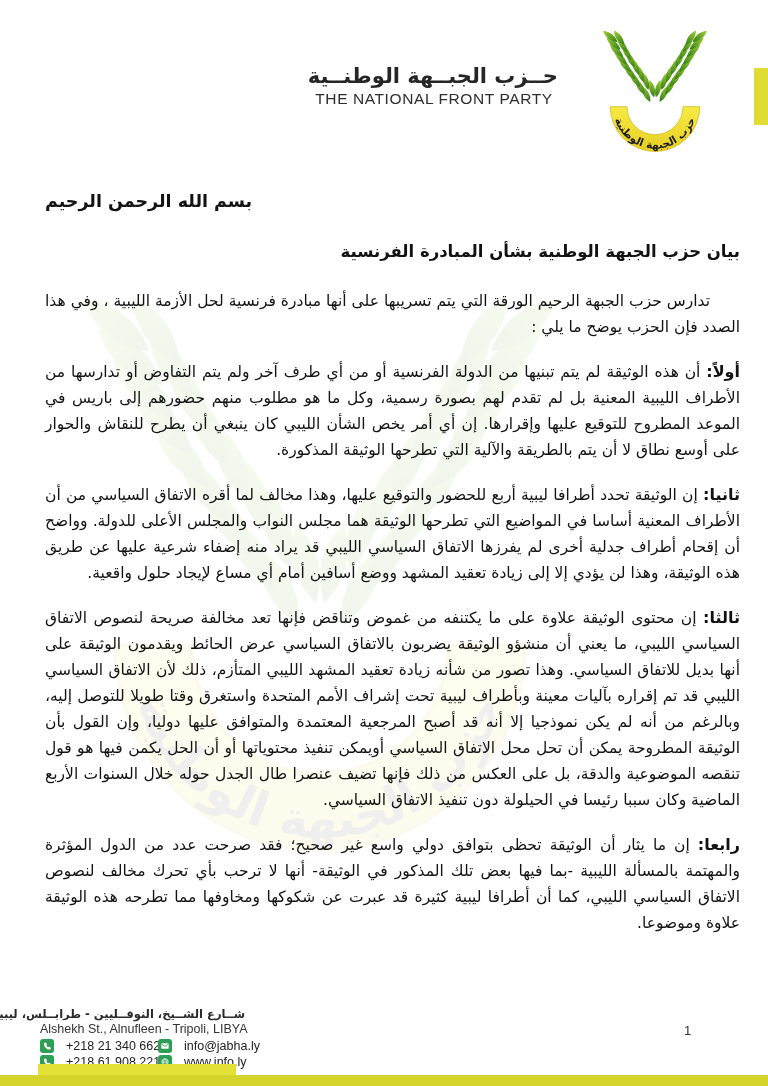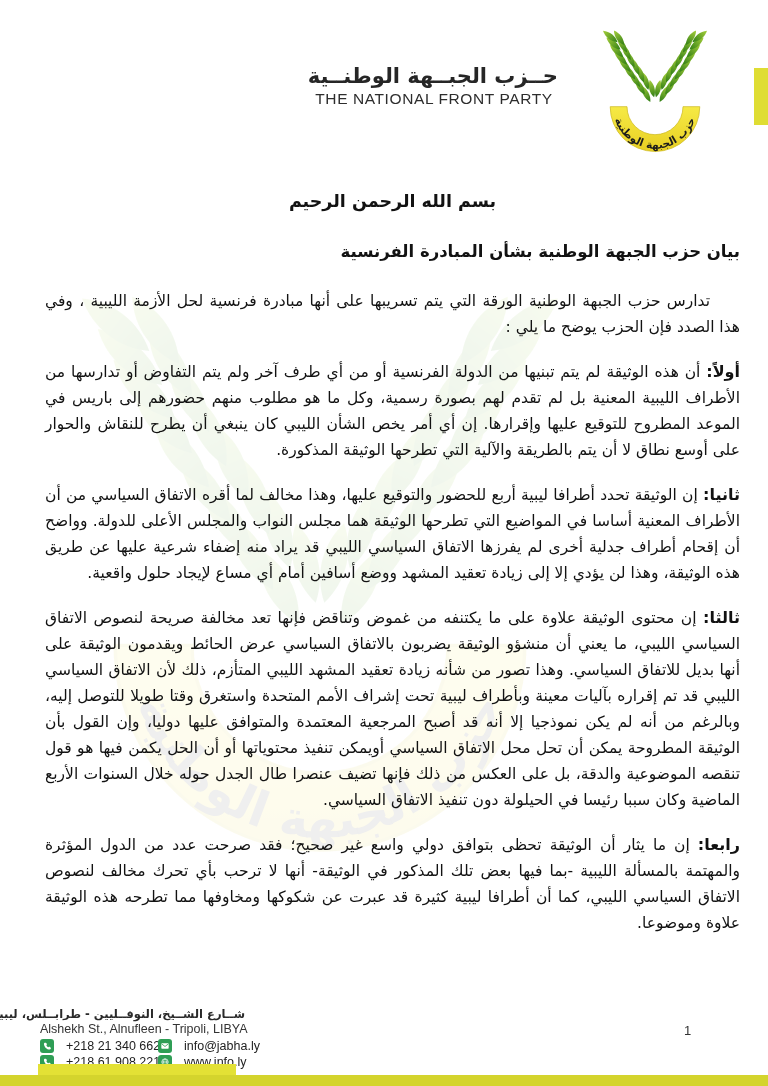--- a/index.html
+++ b/index.html
@@ -30,21 +30,21 @@
   .watermark{
     position:absolute; left:30px; top:240px; width:580px; height:640px;
     opacity:0.065; filter:saturate(1.2); pointer-events:none;
   }
   
   .doc-body{
     position:absolute; left:45px; top:188px; width:695px;
     direction:rtl; text-align:justify; font-size:15.5px; line-height:26px;
     color:#121212;
   }
-  .basmala{ text-align:center; font-size:17.5px; font-weight:bold; margin-bottom:25px; }
+  .basmala{ text-align:left; font-size:17.5px; font-weight:bold; margin-bottom:25px; }
   .doc-title{ text-align:right; font-size:16.5px; font-weight:bold; margin-bottom:23px; }
   .intro{ text-indent:30px; margin-bottom:19px; }
   .section{ margin-bottom:19px; }
   .section-label{ font-weight:bold; font-size:16px; }
   
   .footer-block{ position:absolute; left:40px; top:1007px; width:205px; }
   .addr-ar{
     direction:rtl; text-align:center; font-size:11.5px; font-weight:bold;
     color:#2a2a2a; white-space:nowrap;
   }
@@ -129,21 +129,21 @@
   </div>
   <svg class="logo-box" viewBox="0 0 120 150">
     <use href="#party-logo"></use>
   </svg>
   <div class="edge-bar"></div>
 
   <div class="doc-body">
     <div class="basmala">بسم الله الرحمن الرحيم</div>
     <div class="doc-title">بيان حزب الجبهة الوطنية بشأن المبادرة الفرنسية</div>
 
-    <p class="intro"><span>تدارس حزب الجبهة الوطنية الورقة التي يتم تسريبها على أنها مبادرة فرنسية لحل الأزمة الليبية ، وفي هذا الصدد فإن الحزب يوضح ما يلي :</span></p>
+    <p class="intro"><span>تدارس حزب الجبهة الرحيم الورقة التي يتم تسريبها على أنها مبادرة فرنسية لحل الأزمة الليبية ، وفي هذا الصدد فإن الحزب يوضح ما يلي :</span></p>
 
     <p class="section"><span class="section-label">أولاً:</span><span> أن هذه الوثيقة لم يتم تبنيها من الدولة الفرنسية أو من أي طرف آخر ولم يتم التفاوض أو تدارسها من الأطراف الليبية المعنية بل لم تقدم لهم بصورة رسمية، وكل ما هو مطلوب منهم حضورهم إلى باريس في الموعد المطروح للتوقيع عليها وإقرارها. إن أي أمر يخص الشأن الليبي كان ينبغي أن يطرح للنقاش والحوار على أوسع نطاق لا أن يتم بالطريقة والآلية التي تطرحها الوثيقة المذكورة.</span></p>
 
     <p class="section"><span class="section-label">ثانيا:</span><span> إن الوثيقة تحدد أطرافا ليبية أربع للحضور والتوقيع عليها، وهذا مخالف لما أقره الاتفاق السياسي من أن الأطراف المعنية أساسا في المواضيع التي تطرحها الوثيقة هما مجلس النواب والمجلس الأعلى للدولة. وواضح أن إقحام أطراف جدلية أخرى لم يفرزها الاتفاق السياسي الليبي قد يراد منه إضفاء شرعية عليها عن طريق هذه الوثيقة، وهذا لن يؤدي إلا إلى زيادة تعقيد المشهد ووضع أسافين أمام أي مساع لإيجاد حلول واقعية.</span></p>
 
     <p class="section"><span class="section-label">ثالثا:</span><span> إن محتوى الوثيقة علاوة على ما يكتنفه من غموض وتناقض فإنها تعد مخالفة صريحة لنصوص الاتفاق السياسي الليبي، ما يعني أن منشؤو الوثيقة يضربون بالاتفاق السياسي عرض الحائط ويقدمون الوثيقة على أنها بديل للاتفاق السياسي. وهذا تصور من شأنه زيادة تعقيد المشهد الليبي المتأزم، ذلك لأن الاتفاق السياسي الليبي قد تم إقراره بآليات معينة وبأطراف ليبية تحت إشراف الأمم المتحدة واستغرق وقتا طويلا للتوصل إليه، وبالرغم من أنه لم يكن نموذجيا إلا أنه قد أصبح المرجعية المعتمدة والمتوافق عليها دوليا، وإن القول بأن الوثيقة المطروحة يمكن أن تحل محل الاتفاق السياسي أويمكن تنفيذ محتوياتها أو أن الحل يكمن فيها هو قول تنقصه الموضوعية والدقة، بل على العكس من ذلك فإنها تضيف عنصرا طال الجدل حوله خلال السنوات الأربع الماضية وكان سببا رئيسا في الحيلولة دون تنفيذ الاتفاق السياسي.</span></p>
 
     <p class="section"><span class="section-label">رابعا:</span><span>  إن ما يثار أن الوثيقة تحظى بتوافق دولي واسع غير صحيح؛ فقد صرحت عدد من الدول المؤثرة والمهتمة بالمسألة الليبية -بما فيها بعض تلك المذكور في الوثيقة- أنها لا ترحب بأي تحرك مخالف لنصوص الاتفاق السياسي الليبي، كما أن أطرافا ليبية كثيرة قد عبرت عن شكوكها ومخاوفها مما تطرحه هذه الوثيقة علاوة وموضوعا.</span></p>
   </div>
 

